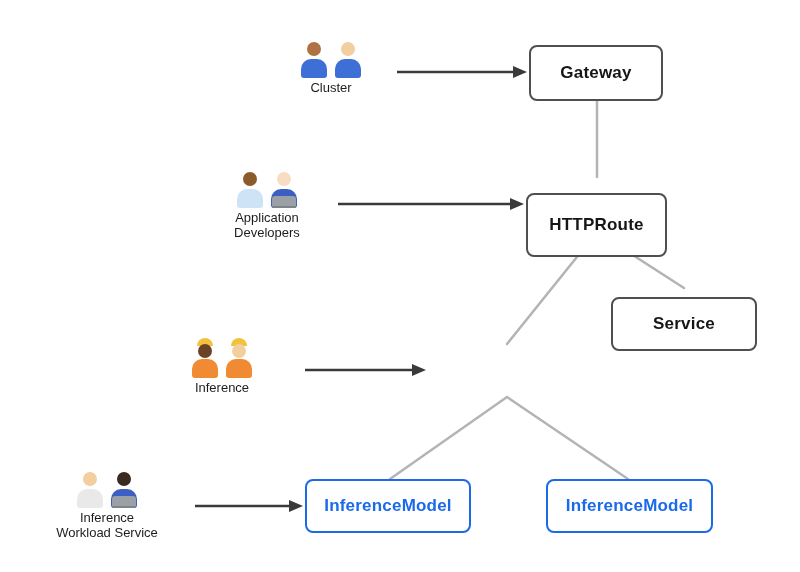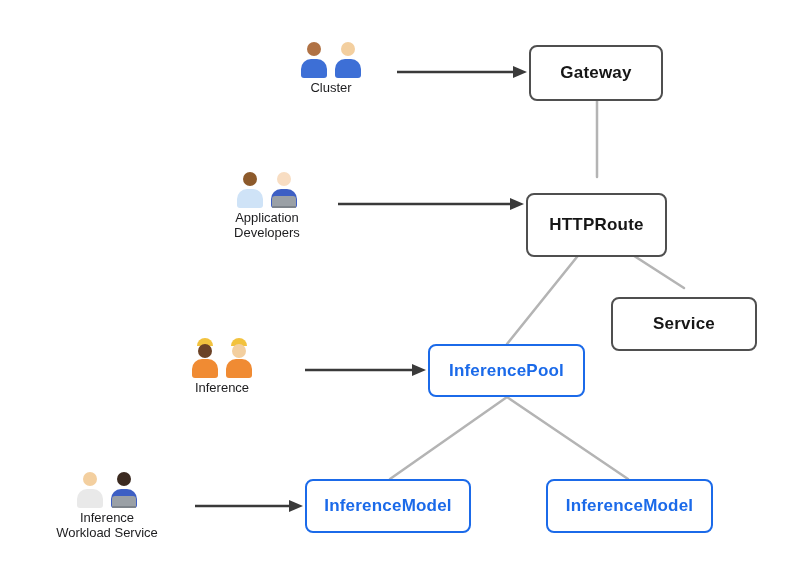--- a/index.html
+++ b/index.html
@@ -128,21 +128,20 @@
     <line class="arrow" x1="305" y1="370" x2="413" y2="370" marker-end="url(#arrowhead)"></line>
     <line class="arrow" x1="195" y1="506" x2="290" y2="506" marker-end="url(#arrowhead)"></line>
   </svg>
 
   <div class="node dark" style="left:529px; top:45px; width:134px; height:56px;">Gateway</div>
 
   <div class="node dark" style="left:526px; top:193px; width:141px; height:64px;">HTTPRoute</div>
 
   <div class="node dark" style="left:611px; top:281px; width:146px; height:54px;margin-top:16px;">Service</div>
 
-  <div class="node blue" style="left:428px; top:344px; width:157px; height:53px;">InferencePool</div>
 
   <div class="node blue" style="left:305px; top:479px; width:166px; height:54px;">InferenceModel</div>
 
   <div class="node blue" style="left:546px; top:479px; width:167px; height:54px;">InferenceModel</div>
 
   <div class="actor" style="left:256px; top:36px; width:150px;">
     <div class="people">
       <span class="person" style="--skin:#b07244; --shirt:#3d6fd6;">
           <span class="head"></span>
           <span class="body"></span>

